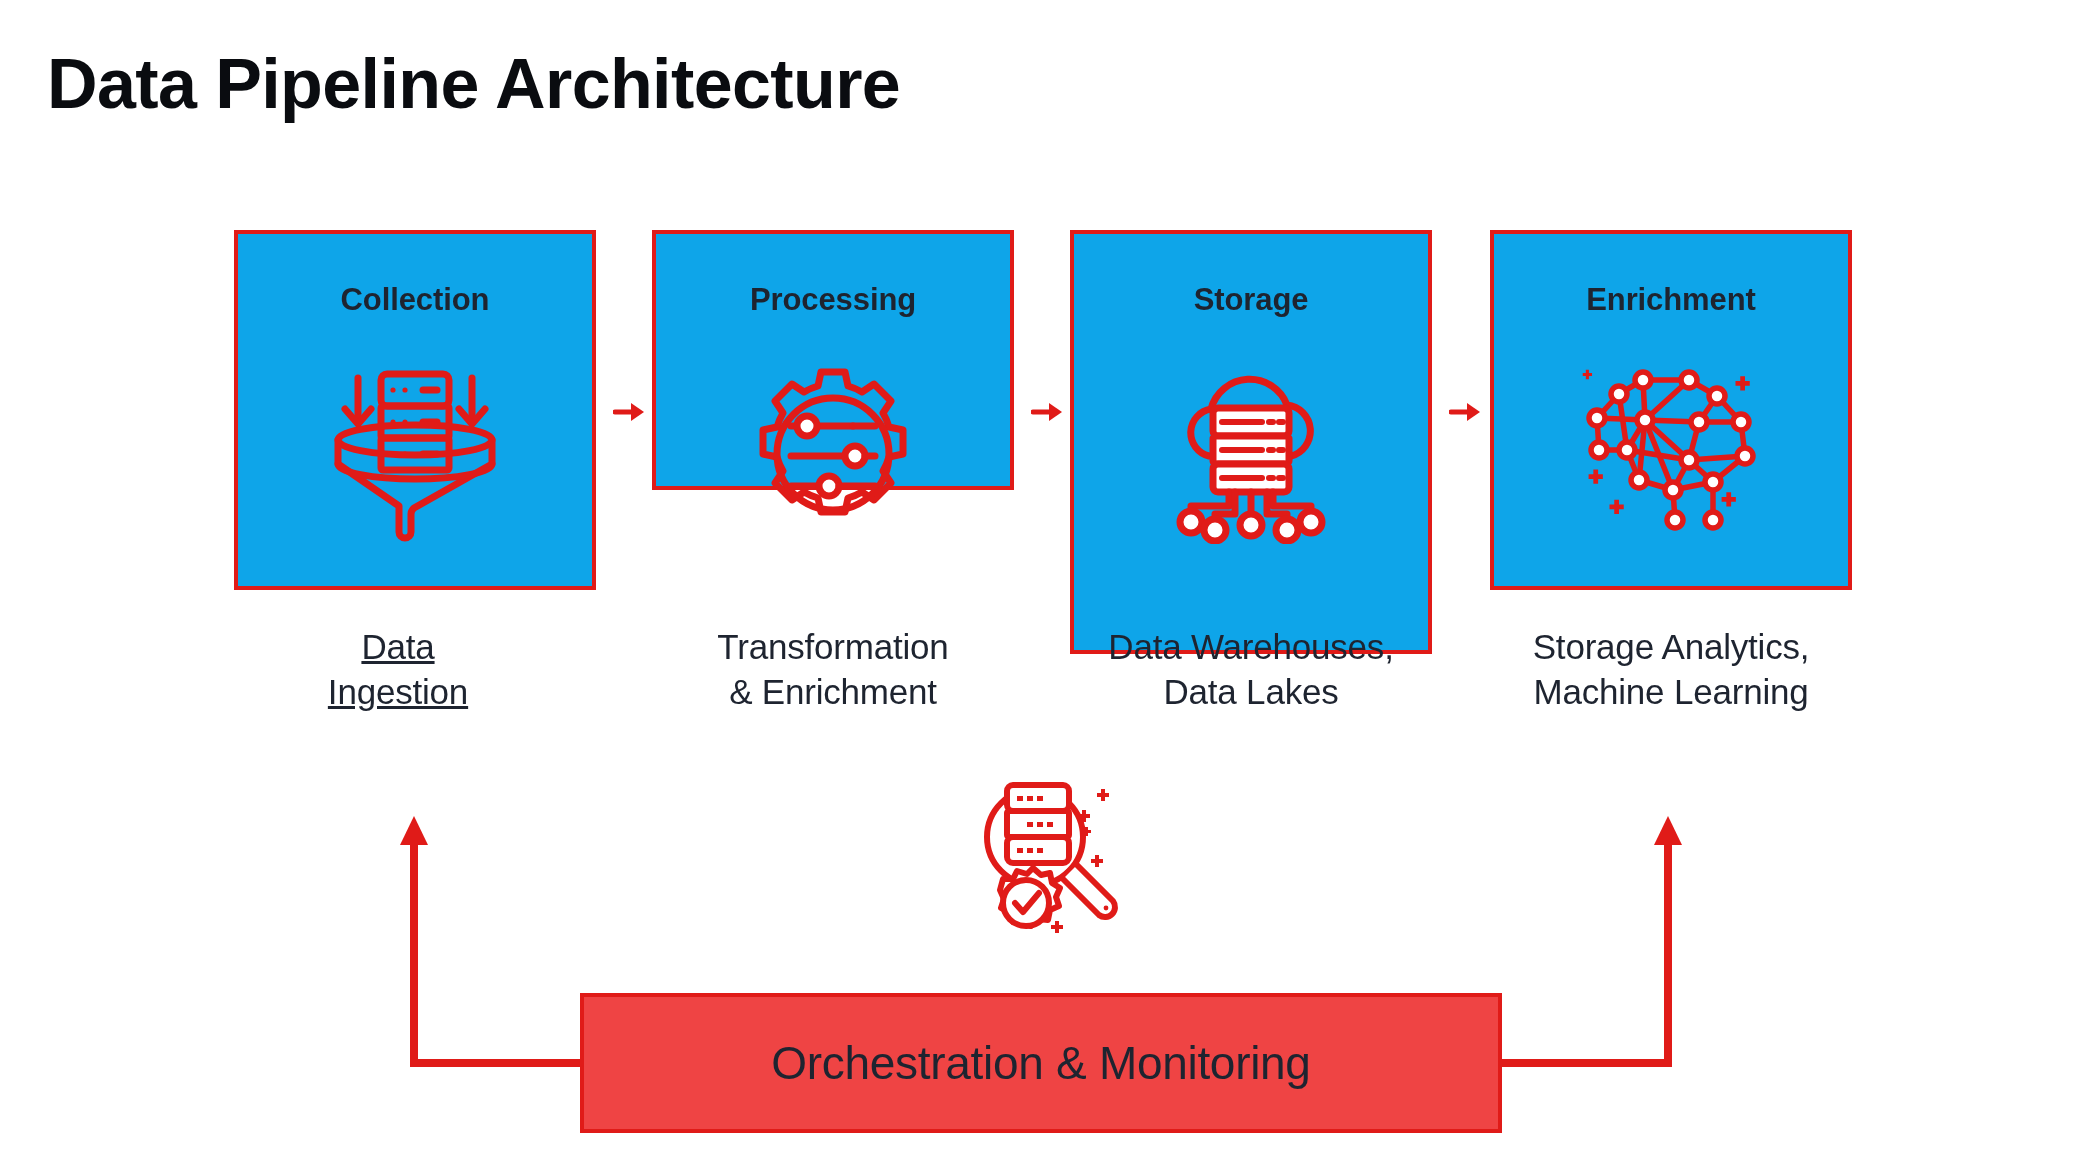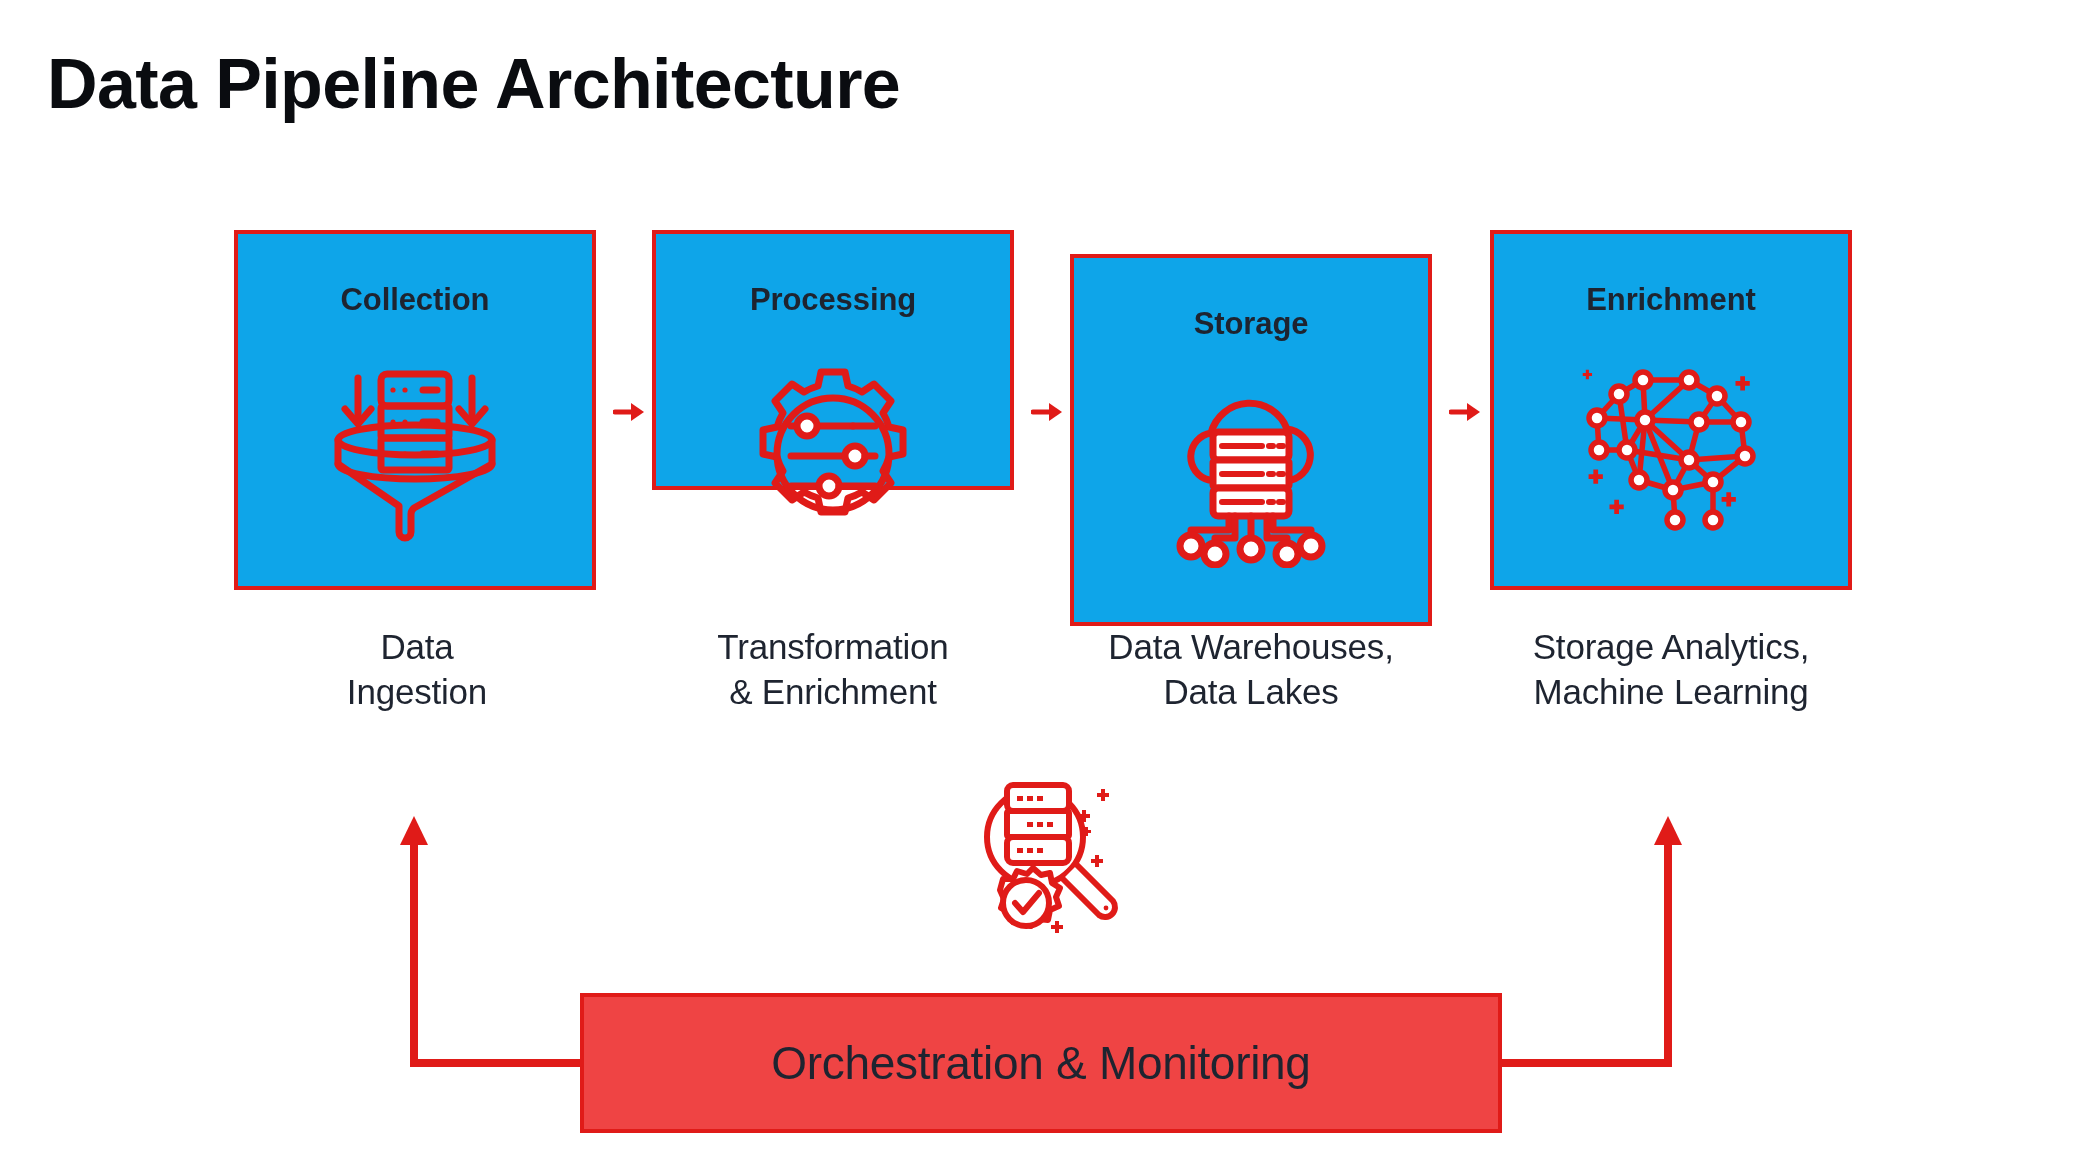--- a/index.html
+++ b/index.html
@@ -118,21 +118,21 @@
         <path d="M98 90 h14" stroke-width="7"></path>
 
         <ellipse cx="90" cy="76" rx="77" ry="15"></ellipse>
 
         <path d="M13 76 V100 L74 142 V168 a6 6 0 0 0 12 0 V150 a8 8 0 0 1 3-6 L167 100 V76"></path>
         <ellipse cx="90" cy="100" rx="77" ry="15" stroke-opacity="0.0"></ellipse>
         <path d="M13 100 a77 15 0 0 0 154 0"></path>
       </svg>
     </div>
   </div>
-  <div class="caption" style="left:236px;top:625px;width:362px;">
+  <div class="caption" style="left:217px;top:625px;width:362px;text-decoration:underline;">
     <div>Data</div>
     <div>Ingestion</div>
   </div>
 
   <div class="flow-arrow" style="left:613px;top:400px;">
     <svg width="34" height="24" viewBox="0 0 34 24">
       <path d="M2 12 H20" stroke="#e01b18" stroke-width="5" stroke-linecap="round"></path>
       <path d="M18 3 L31 12 L18 21 Z" fill="#e01b18"></path>
     </svg>
   </div>
@@ -165,21 +165,21 @@
     <div>&amp; Enrichment</div>
   </div>
 
   <div class="flow-arrow" style="left:1031px;top:400px;">
     <svg width="34" height="24" viewBox="0 0 34 24">
       <path d="M2 12 H20" stroke="#e01b18" stroke-width="5" stroke-linecap="round"></path>
       <path d="M18 3 L31 12 L18 21 Z" fill="#e01b18"></path>
     </svg>
   </div>
 
-  <div class="step-box" style="left:1070px;top:230px;width:362px;height:372px;margin-top:24px;">
+  <div class="step-box" style="left:1070px;top:230px;width:362px;height:424px;">
     <div class="step-title">Storage</div>
     <div class="step-icon" style="width:180px;height:180px;">
       <svg width="180" height="180" viewBox="0 0 180 180" fill="none" stroke="#e01b18" stroke-width="7" stroke-linecap="round" stroke-linejoin="round">
 
         <path d="M48 92 a24 24 0 0 1 2 -47 a40 40 0 0 1 76 -4 a26 26 0 0 1 4 51"></path>
 
         <rect x="52" y="44" width="76" height="28" rx="5" fill="#ffffff"></rect>
         <rect x="52" y="72" width="76" height="28" rx="3" fill="#ffffff"></rect>
         <rect x="52" y="100" width="76" height="28" rx="5" fill="#ffffff"></rect>
         <path d="M61 58 h40" stroke-width="6"></path>

